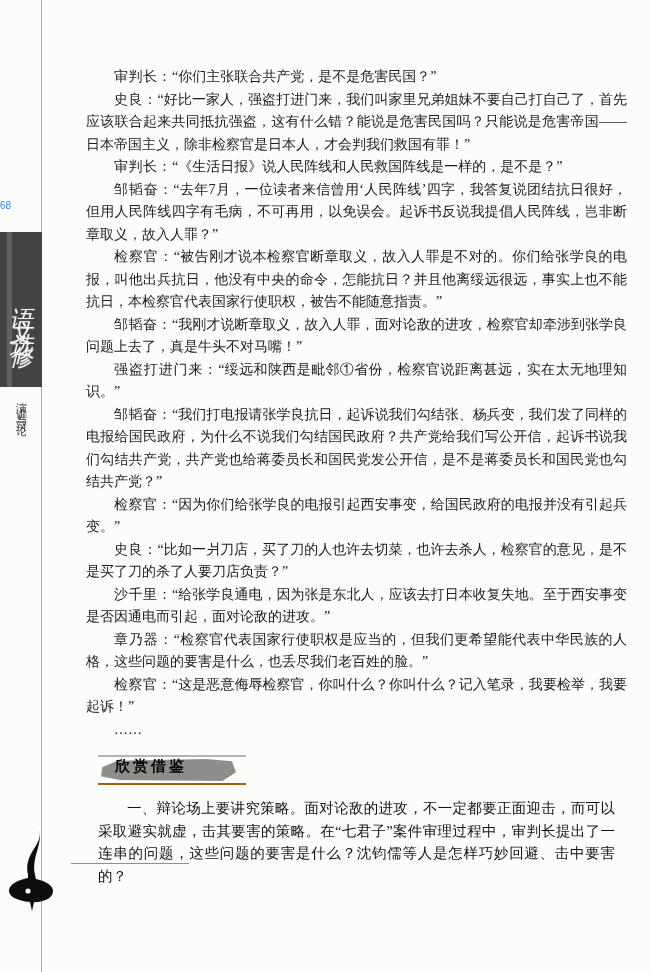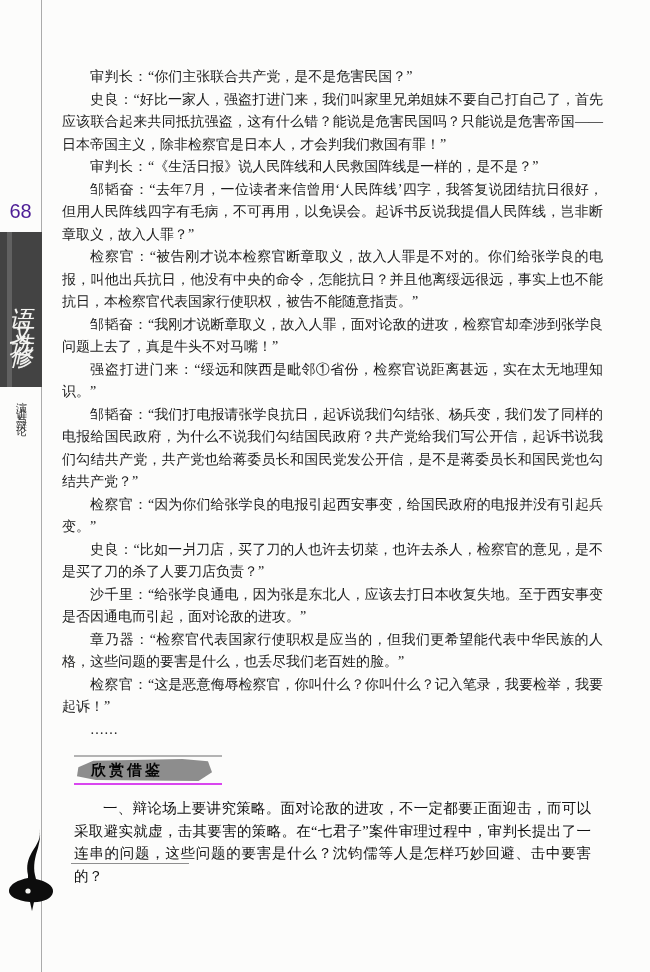--- a/index.html
+++ b/index.html
@@ -16,23 +16,23 @@
   
   .v-rule {
     position:absolute; left:41px; top:0;
     width:1px; height:100%;
     background:#ababab;
   }
 
   
   .page-num {
     position:absolute; left:0; top:200px; width:41px;
-    text-align:center;
+    text-align:left;
     font-family:"Liberation Sans","DejaVu Sans",sans-serif;
-    font-size:20px; color:#4c1d95;
+    font-size:10px; color:#3b82f6;
   }
 
   
   .band {
     position:absolute; left:0; top:232px;
     width:42px; height:155px;
     background:#434343;
     display:flex; justify-content:center; align-items:center;
   }
   .band-stripe {
@@ -56,40 +56,40 @@
   }
   .volume-text {
     writing-mode:vertical-rl;
     font-size:11px; line-height:1;
     letter-spacing:6px;
     color:#2f2f2f;
   }
 
   
   .content {
-    position:absolute; left:62px; top:66px; width:541px;
+    position:absolute; left:86px; top:66px; width:541px;
   }
   .para {
     margin:0;
     font-size:14px; line-height:22.5px;
     text-align:justify;
     text-indent:2em;
     color:#1b1b1b;
   }
   .spk { letter-spacing:0.5px; }
   .ellipsis { text-align:left; }
 
   
   .badge {
     position:relative;
     width:148px; height:26px;
     margin:14px 0 9px 12px;
     border-top:2px solid #b3b3b3;
-    border-bottom:2px solid #d946ef;
-    display:flex; align-items:center;
+    border-bottom:2px solid #a16207;
+    display:flex; 
   }
   .badge-stroke {
     position:absolute; left:3px; right:10px; top:2px; bottom:2px;
     background:#8d8d8d;
     clip-path:polygon(1% 38%, 12% 8%, 78% 0%, 97% 10%, 100% 60%, 90% 100%, 14% 96%, 0% 78%);
   }
   .badge-text {
     position:relative; z-index:1;
     font-weight:bold; font-size:15px;
     letter-spacing:3px;

